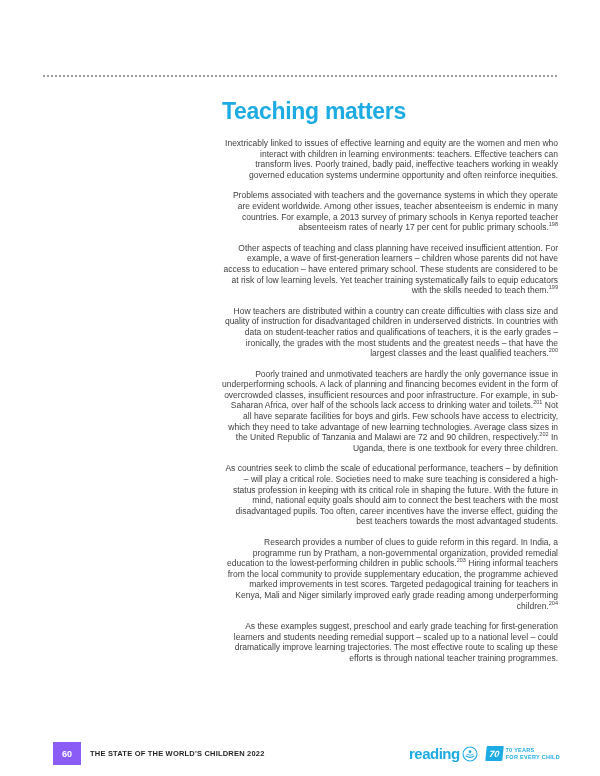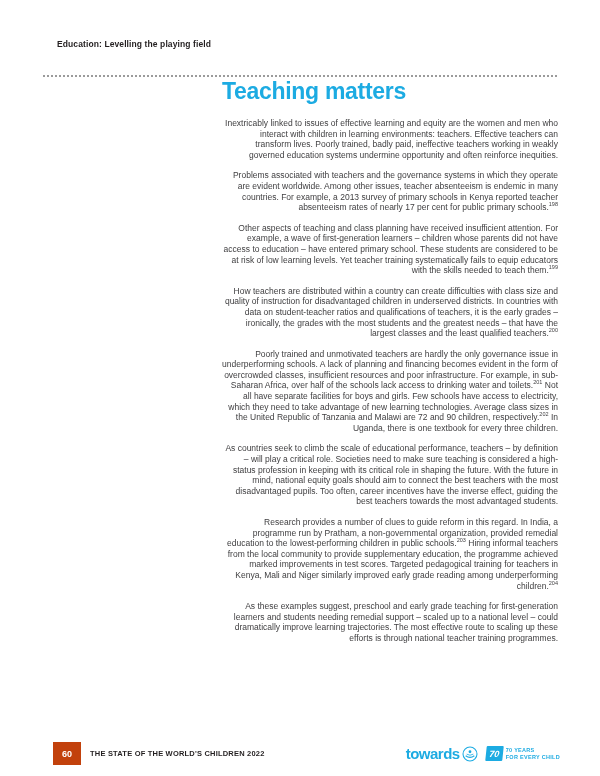--- a/index.html
+++ b/index.html
@@ -18,39 +18,39 @@
     font-size: 8.5px; font-weight: bold; color: #231f20; letter-spacing: 0.1px;
   }
   .breadcrumb {
     margin-top: 7px; font-size: 8.5px; color: #1cabe2;
   }
   .dotted-rule {
     position: absolute; top: 75px; left: 43px; right: 43px; height: 0;
     border-top: 2px dotted #9b9b9b;
   }
   
-  .article { position: absolute; top: 78px; left: 222px; width: 336px; }
+  .article { position: absolute; top: 98px; left: 222px; width: 336px; }
   .article-title {
     font-size: 23px; font-weight: bold; color: #1cabe2; letter-spacing: -0.3px;
     margin-bottom: 13px;
   }
   .article-body p {
     font-size: 8.5px; line-height: 10.6px; color: #414042;
     margin-bottom: 10px; text-align: right;
   }
   .article-body sup {
     font-size: 5.5px; line-height: 0; vertical-align: super; color: #414042;
   }
   
   .page-footer {
     position: absolute; left: 53px; right: 40px; top: 741px; height: 25px;
     display: flex; align-items: center;
   }
   .pagenum-badge {
-    width: 28px; height: 23px; background: #c2410c; color: #ffffff;
+    width: 28px; height: 23px; background: #8b5cf6; color: #ffffff;
     font-size: 9px; font-weight: bold;
     display: flex; align-items: center; justify-content: center;
     flex: 0 0 auto;
   }
   .report-title {
     margin-left: 9px; font-size: 7.5px; font-weight: bold; color: #231f20;
     letter-spacing: 0.2px; flex: 0 0 auto;
   }
   .footer-logos {
     margin-left: auto; display: flex; align-items: center; gap: 8px;
@@ -72,21 +72,20 @@
     font-size: 5.5px; font-weight: bold; color: #1cabe2; letter-spacing: 0.3px;
     line-height: 6.5px; white-space: nowrap;
   }
 </style>
 </head>
 <body>
 
 <div class="page">
 
   <header class="running-head">
-    <div class="kicker">Education: Levelling the playing field</div>
   </header>
 
   <div class="dotted-rule"></div>
 
   <main class="article">
     <h1 class="article-title">Teaching matters</h1>
     <div class="article-body">
         <p>Inextricably linked to issues of effective learning and equity are the women and men who interact with children in learning environments: teachers. Effective teachers can transform lives. Poorly trained, badly paid, ineffective teachers working in weakly governed education systems undermine opportunity and often reinforce inequities.</p>
         <p>Problems associated with teachers and the governance systems in which they operate are evident worldwide. Among other issues, teacher absenteeism is endemic in many countries. For example, a 2013 survey of primary schools in Kenya reported teacher absenteeism rates of nearly 17 per cent for public primary schools.<sup>198</sup></p>
         <p>Other aspects of teaching and class planning have received insufficient attention. For example, a wave of first-generation learners – children whose parents did not have access to education – have entered primary school. These students are considered to be at risk of low learning levels. Yet teacher training systematically fails to equip educators with the skills needed to teach them.<sup>199</sup></p>
@@ -96,21 +95,21 @@
         <p>Research provides a number of clues to guide reform in this regard. In India, a programme run by Pratham, a non-governmental organization, provided remedial education to the lowest-performing children in public schools.<sup>203</sup> Hiring informal teachers from the local community to provide supplementary education, the programme achieved marked improvements in test scores. Targeted pedagogical training for teachers in Kenya, Mali and Niger similarly improved early grade reading among underperforming children.<sup>204</sup></p>
         <p>As these examples suggest, preschool and early grade teaching for first-generation learners and students needing remedial support – scaled up to a national level – could dramatically improve learning trajectories. The most effective route to scaling up these efforts is through national teacher training programmes.</p>
       </div>
   </main>
 
   <footer class="page-footer">
     <div class="pagenum-badge">60</div>
     <div class="report-title">THE STATE OF THE WORLD'S CHILDREN 2022</div>
     <div class="footer-logos">
       <div class="unicef-logo">
-        <span class="unicef-wordmark">towards</span>
+        <span class="unicef-wordmark">reading</span>
         <span class="globe-icon">
           <svg viewBox="0 0 24 24" width="16" height="16">
             <circle cx="12" cy="12" r="10.5" fill="none" stroke="#1cabe2" stroke-width="1.6"></circle>
             <circle cx="12" cy="8.6" r="2.1" fill="#1cabe2"></circle>
             <path d="M5.5 14.5 Q12 19.5 18.5 14.5" fill="none" stroke="#1cabe2" stroke-width="1.8"></path>
             <path d="M7 12.2 Q12 15.5 17 12.2" fill="none" stroke="#1cabe2" stroke-width="1.2"></path>
           </svg>
         </span>
       </div>
       <div class="anniv-logo">

